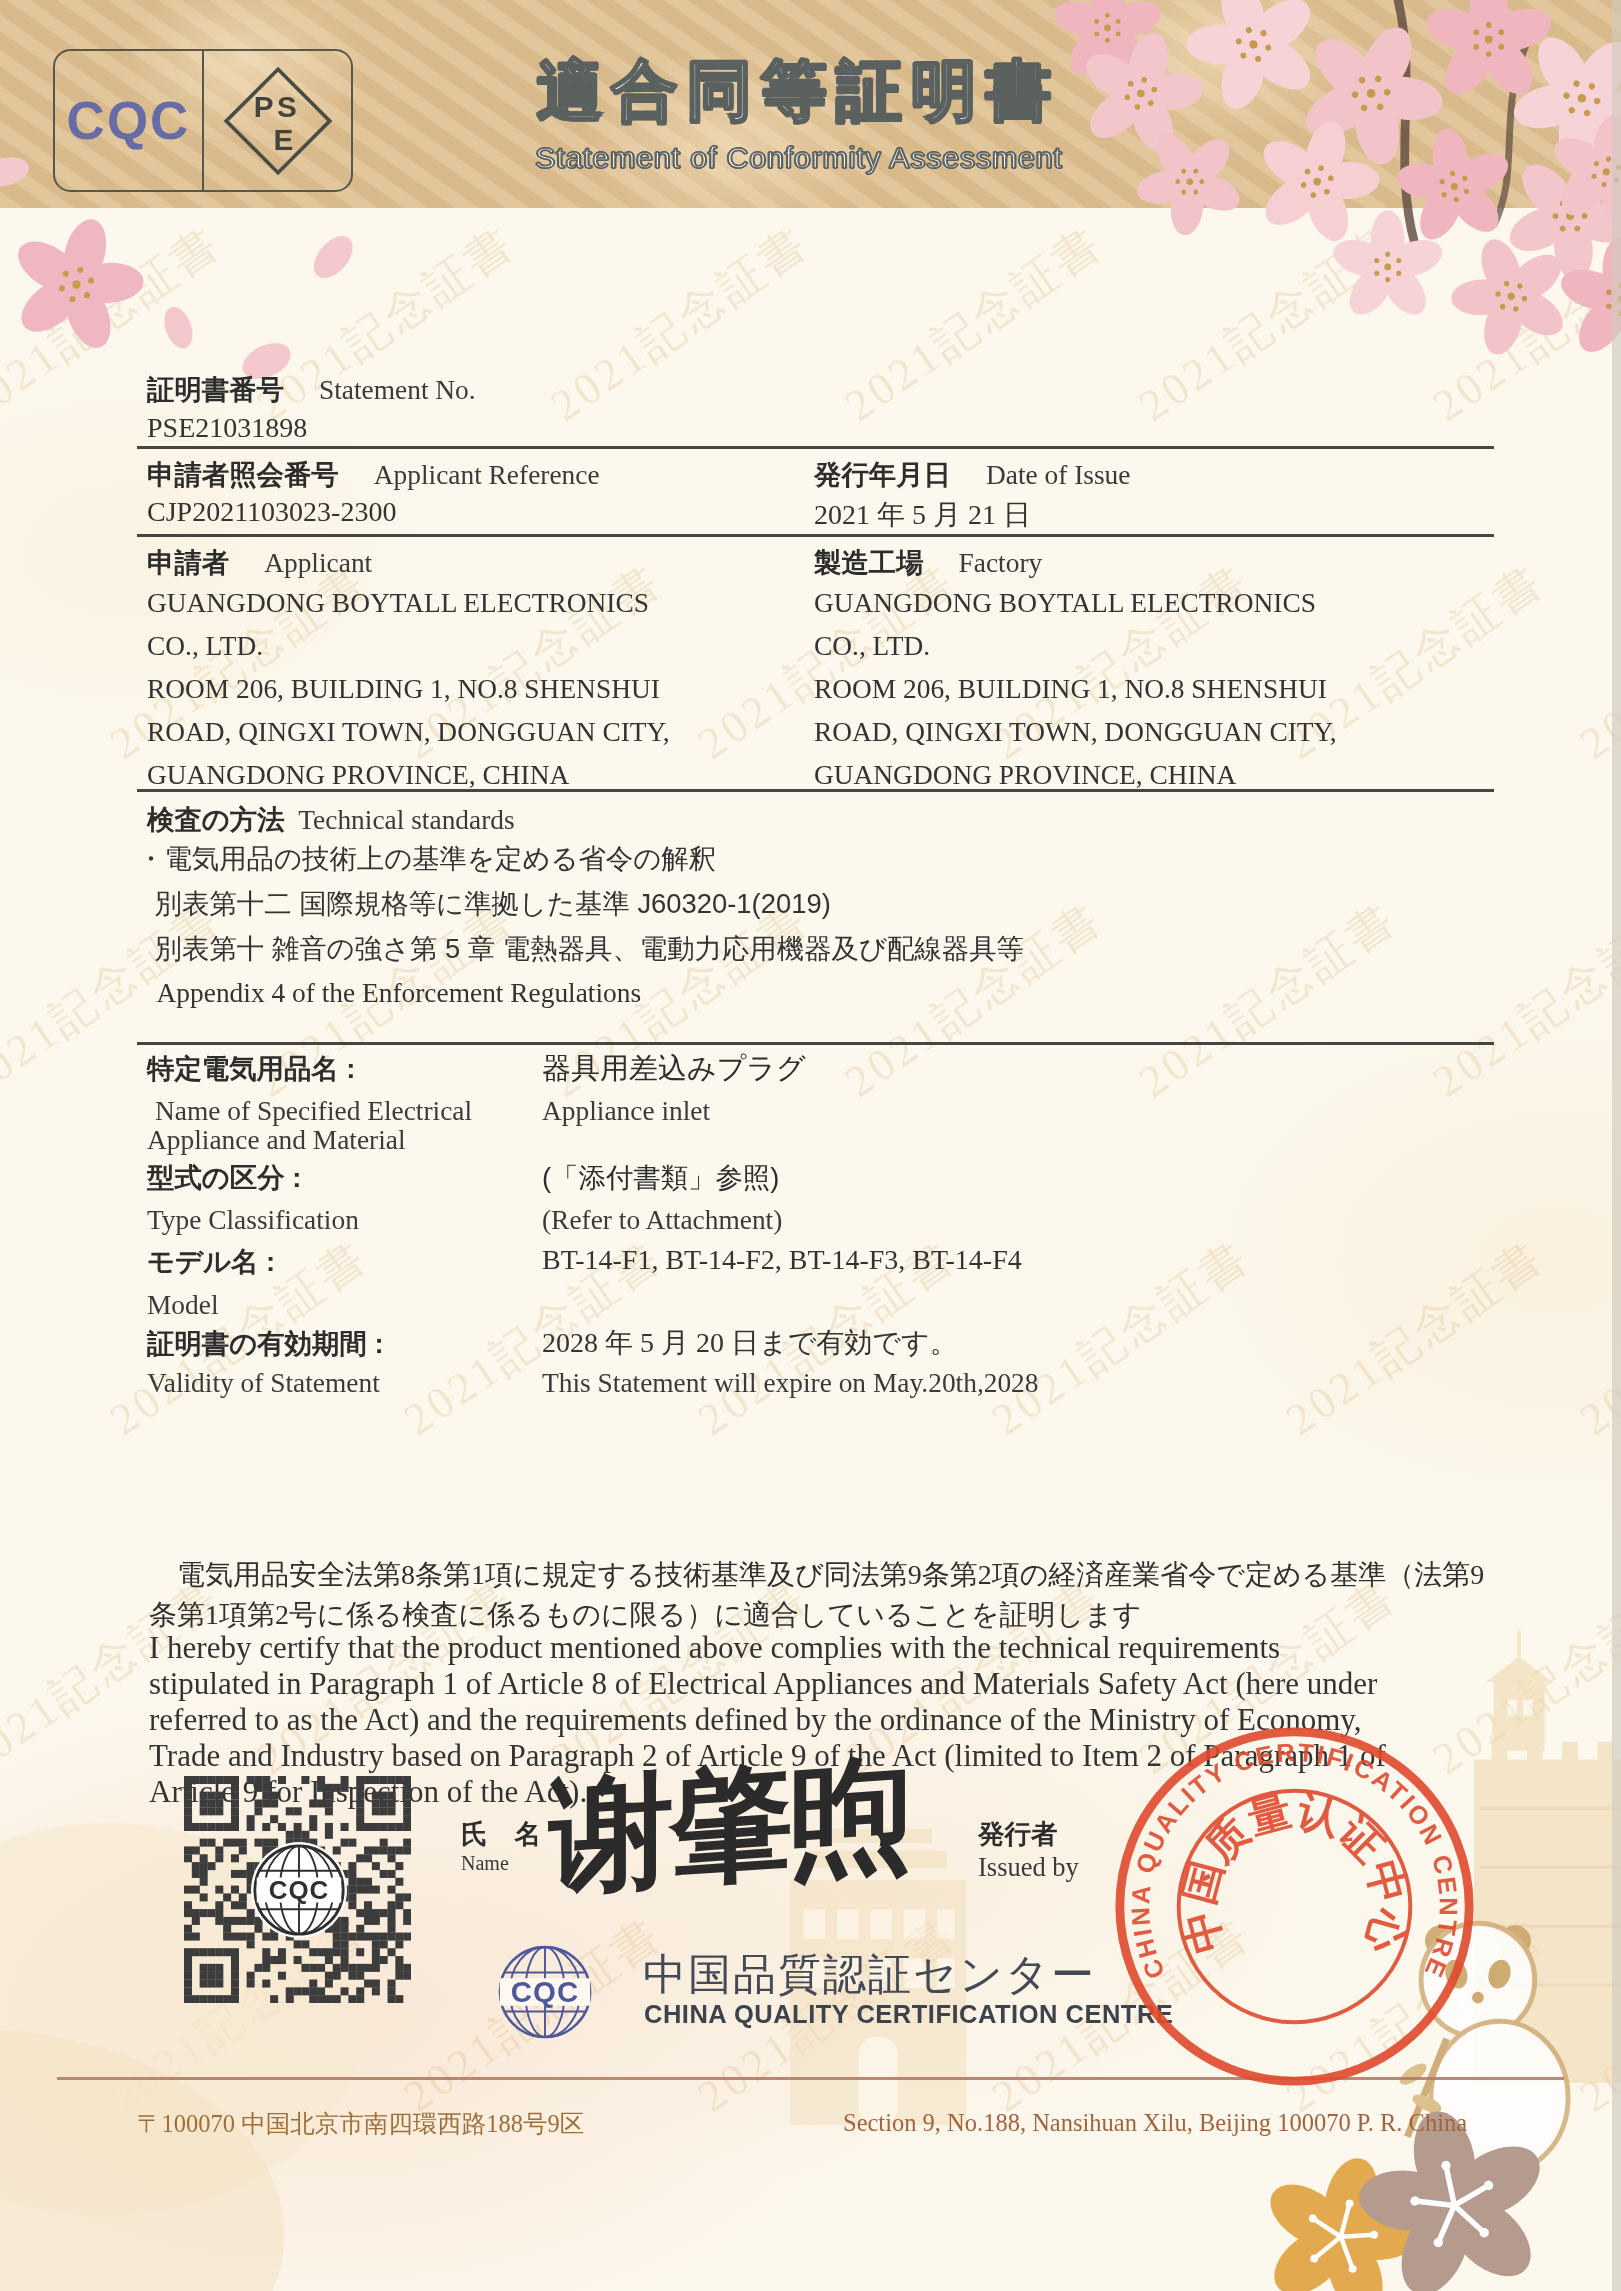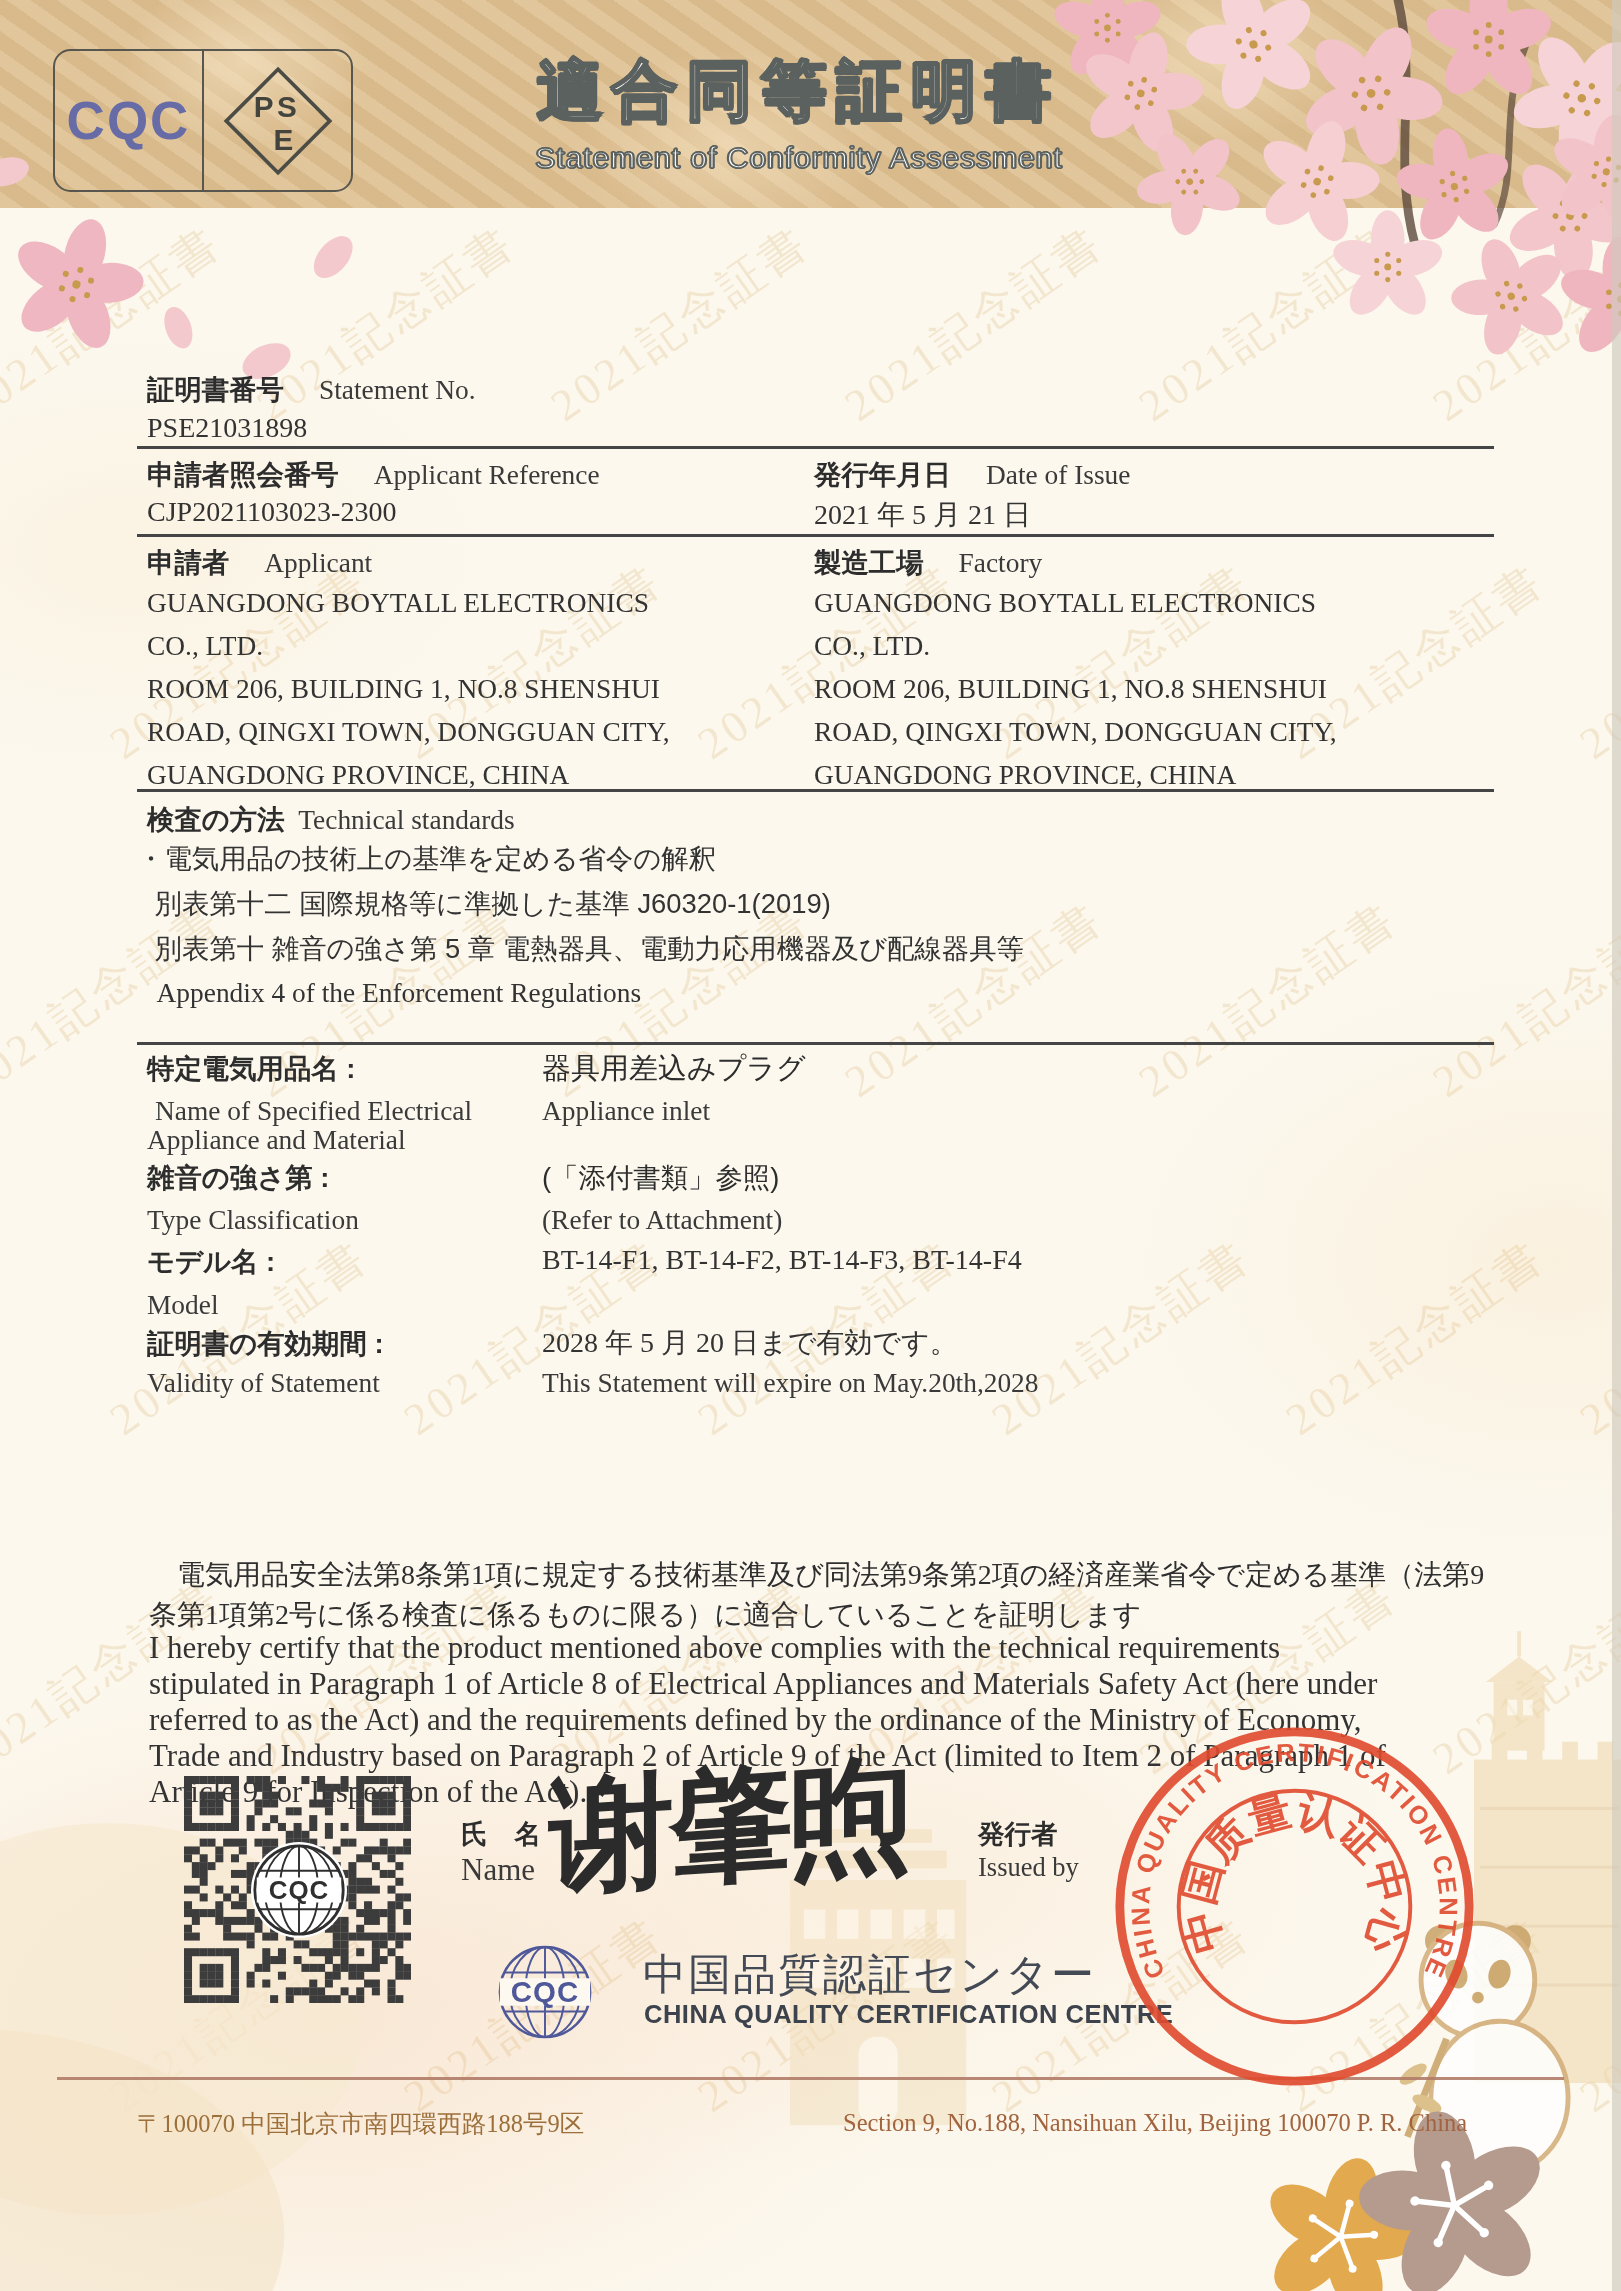--- a/index.html
+++ b/index.html
@@ -308,21 +308,21 @@
       <div class="t4">Appendix 4 of the Enforcement Regulations</div>
     </div>
     <div class="abs rule" style="top:1042px;"></div>
 
     <div class="abs ja" style="left:147px;top:1051px;">特定電気用品名 :</div>
     <div class="abs ja" style="left:542px;top:1049px;font-weight:500;font-size:29px;">器具用差込みプラグ</div>
     <div class="abs en" style="left:147px;top:1096px;margin-left:8px;">Name of Specified Electrical</div>
     <div class="abs en" style="left:542px;top:1096px;">Appliance inlet</div>
     <div class="abs en" style="left:147px;top:1125px;">Appliance and Material</div>
 
-    <div class="abs ja" style="left:147px;top:1160px;">雑音の強さ第 :</div>
+    <div class="abs ja" style="left:147px;top:1160px;">型式の区分 :</div>
     <div class="abs ja" style="left:542px;top:1160px;font-weight:500;">(「添付書類」参照)</div>
     <div class="abs en" style="left:147px;top:1205px;">Type Classification</div>
     <div class="abs en" style="left:542px;top:1205px;">(Refer to Attachment)</div>
 
     <div class="abs ja" style="left:147px;top:1244px;">モデル名 :</div>
     <div class="abs val" style="left:542px;top:1244px;">BT-14-F1, BT-14-F2, BT-14-F3, BT-14-F4</div>
     <div class="abs en" style="left:147px;top:1290px;">Model</div>
 
     <div class="abs ja" style="left:147px;top:1326px;">証明書の有効期間 :</div>
     <div class="abs val" style="left:542px;top:1324px;">2028 年 5 月 20 日まで有効です。</div>
@@ -745,21 +745,21 @@
           <line x1="50" y1="4" x2="50" y2="96" stroke="#2f2f2f" stroke-width="2"></line>
           <line x1="8" y1="30" x2="92" y2="30" stroke="#2f2f2f" stroke-width="2"></line>
           <line x1="8" y1="70" x2="92" y2="70" stroke="#2f2f2f" stroke-width="2"></line>
           <rect x="6" y="37" width="88" height="26" fill="#ffffff"></rect>
           <text x="50" y="59" text-anchor="middle" font-family="Liberation Sans, DejaVu Sans, sans-serif" font-size="27" font-weight="800" letter-spacing="1" fill="#2f2f2f">CQC</text>
         </svg>
       </div>
     </div>
 
     <div class="abs ja" style="left:461px;top:1816px;letter-spacing:9.8px;font-size:26.5px;">氏 名</div>
-    <div class="abs en" style="left:461px;top:1852px;font-size:31px;">Name</div>
+    <div class="abs en" style="left:461px;top:1852px;font-size:20px;">Name</div>
     <div class="abs sig-name" style="left:549px;top:1764px;">谢肇煦</div>
     <div class="abs ja" style="left:978px;top:1816px;font-size:26.5px;">発行者</div>
     <div class="abs en" style="left:978px;top:1852px;font-size:26.5px;">Issued by</div>
 
     <div class="abs" style="left:496px;top:1943px;width:98px;height:98px;">
       <svg width="98" height="98" viewBox="0 0 100 100">
         <circle cx="50" cy="50" r="46" fill="none" stroke="#4f5899" stroke-width="2.6"></circle>
         <ellipse cx="50" cy="50" rx="20" ry="46" fill="none" stroke="#4f5899" stroke-width="2"></ellipse>
         <ellipse cx="50" cy="50" rx="36" ry="46" fill="none" stroke="#4f5899" stroke-width="2"></ellipse>
         <line x1="50" y1="4" x2="50" y2="96" stroke="#4f5899" stroke-width="2"></line>

